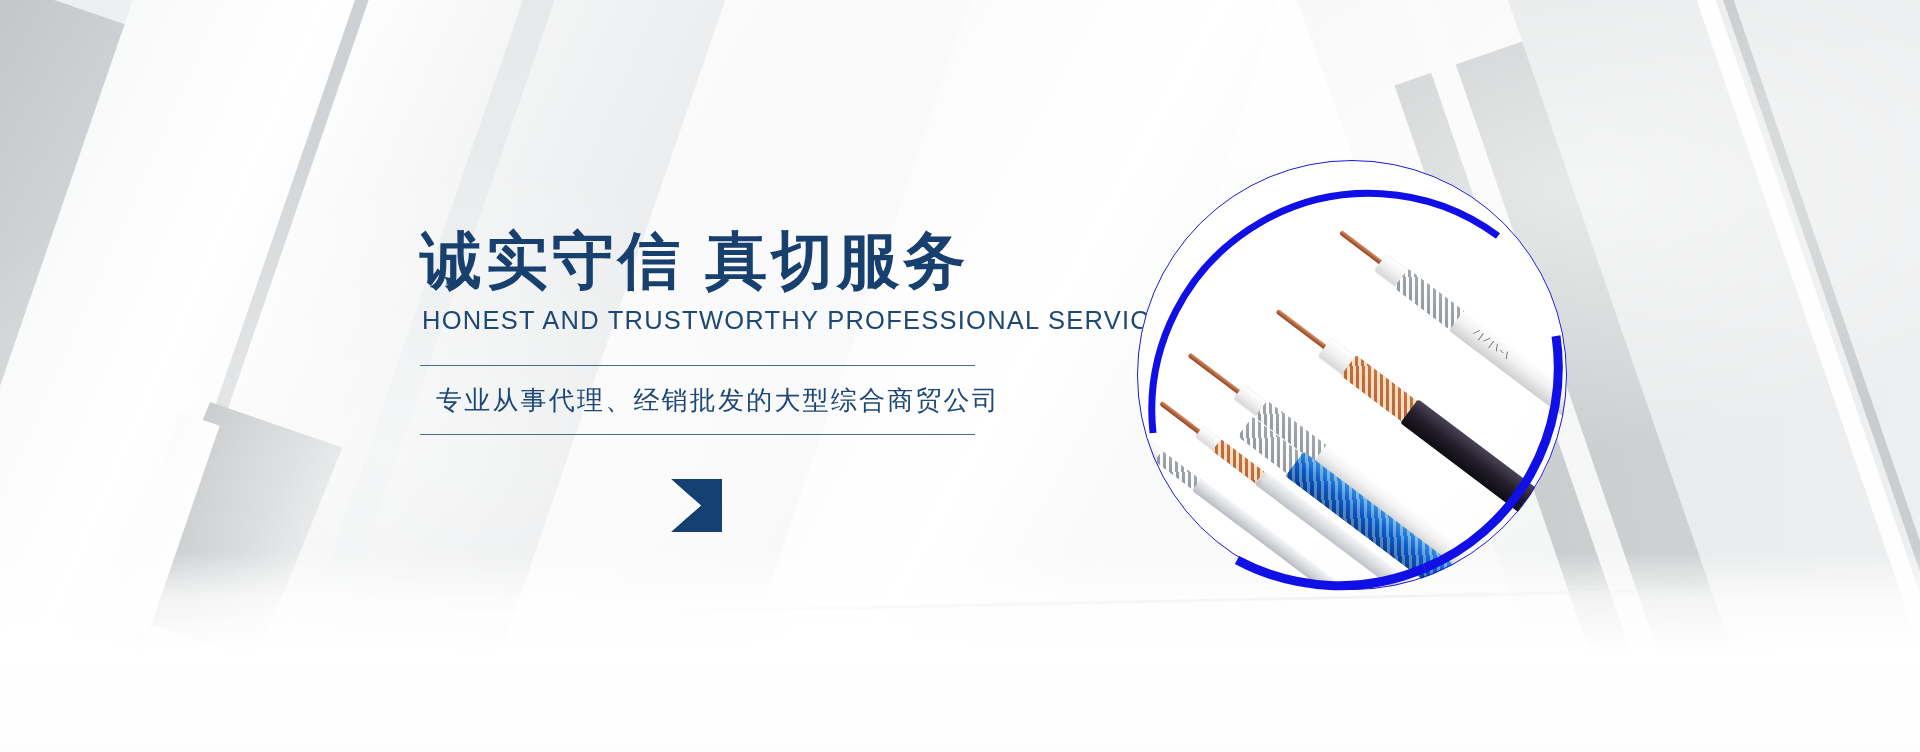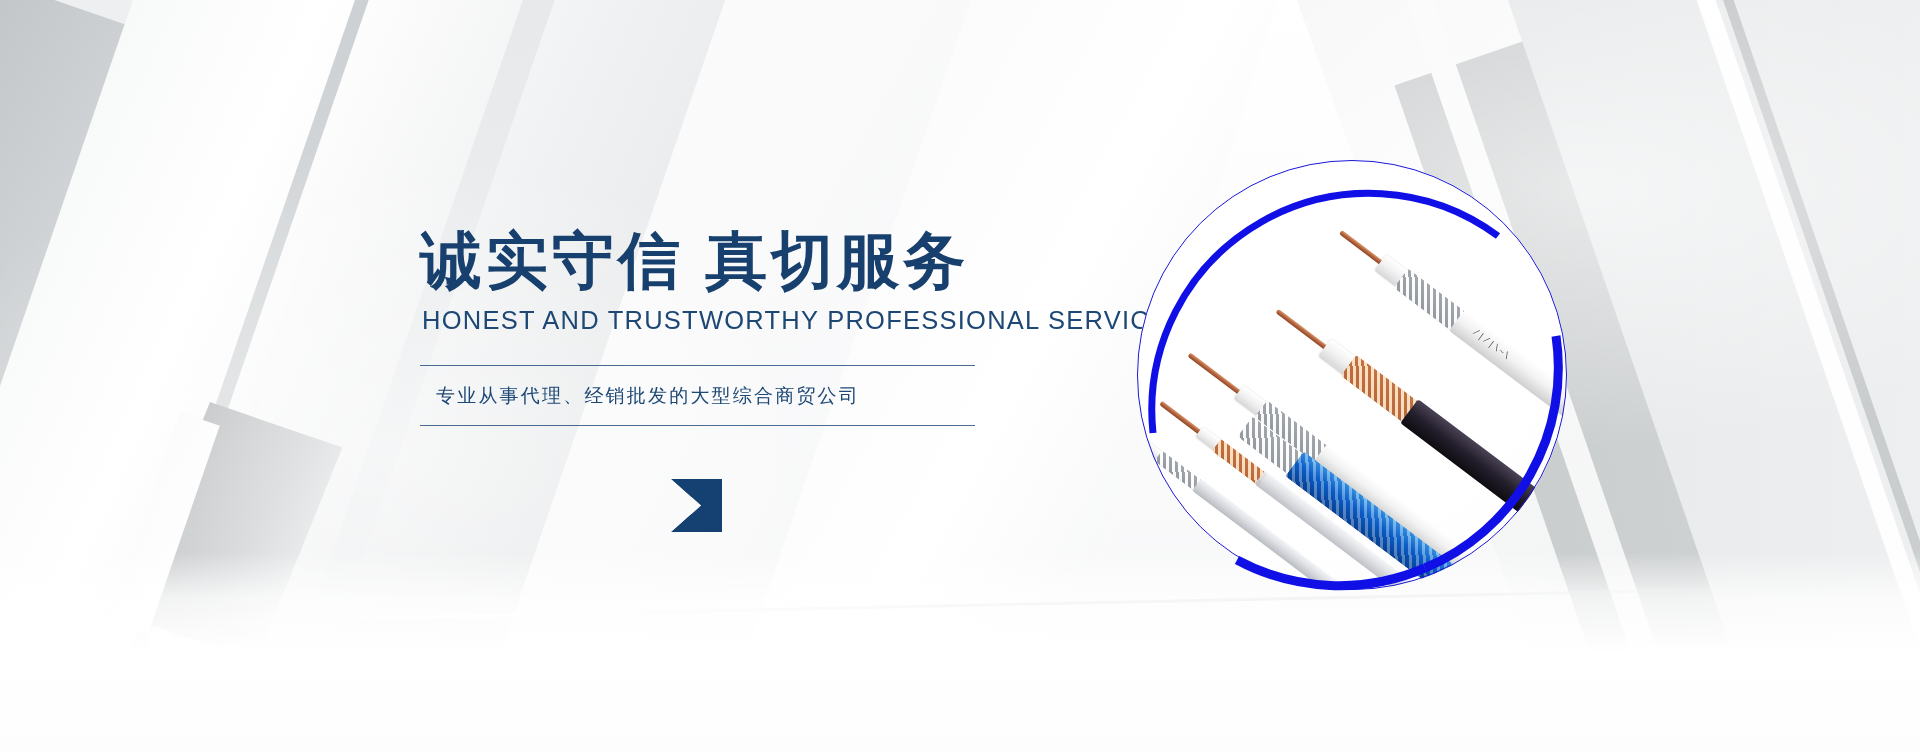--- a/index.html
+++ b/index.html
@@ -201,21 +201,21 @@
   .rule-box {
     margin-top: 30px;
     width: 555px;
   }
   .rule {
     height: 1px;
     background: #2b5180;
     opacity: 0.85;
   }
   .desc {
-    font-size: 19px;
+    font-size: 26px;
     color: #1d4774;
     letter-spacing: 2.2px;
     padding: 17px 0 16px 16px;
     white-space: nowrap;
   }
 
   
   .ribbon {
     position: absolute;
     left: 424px;

